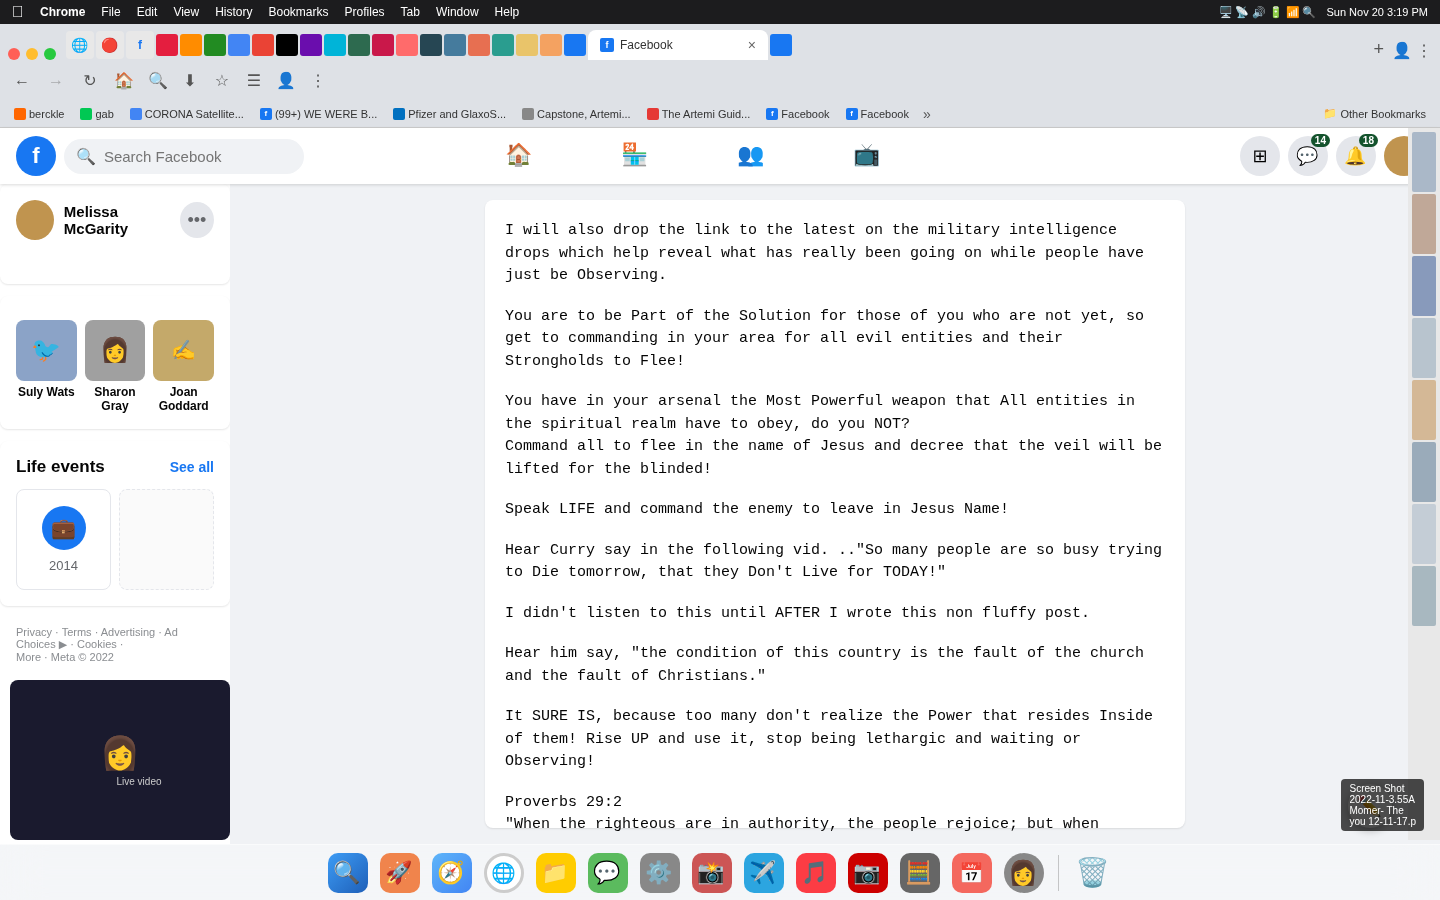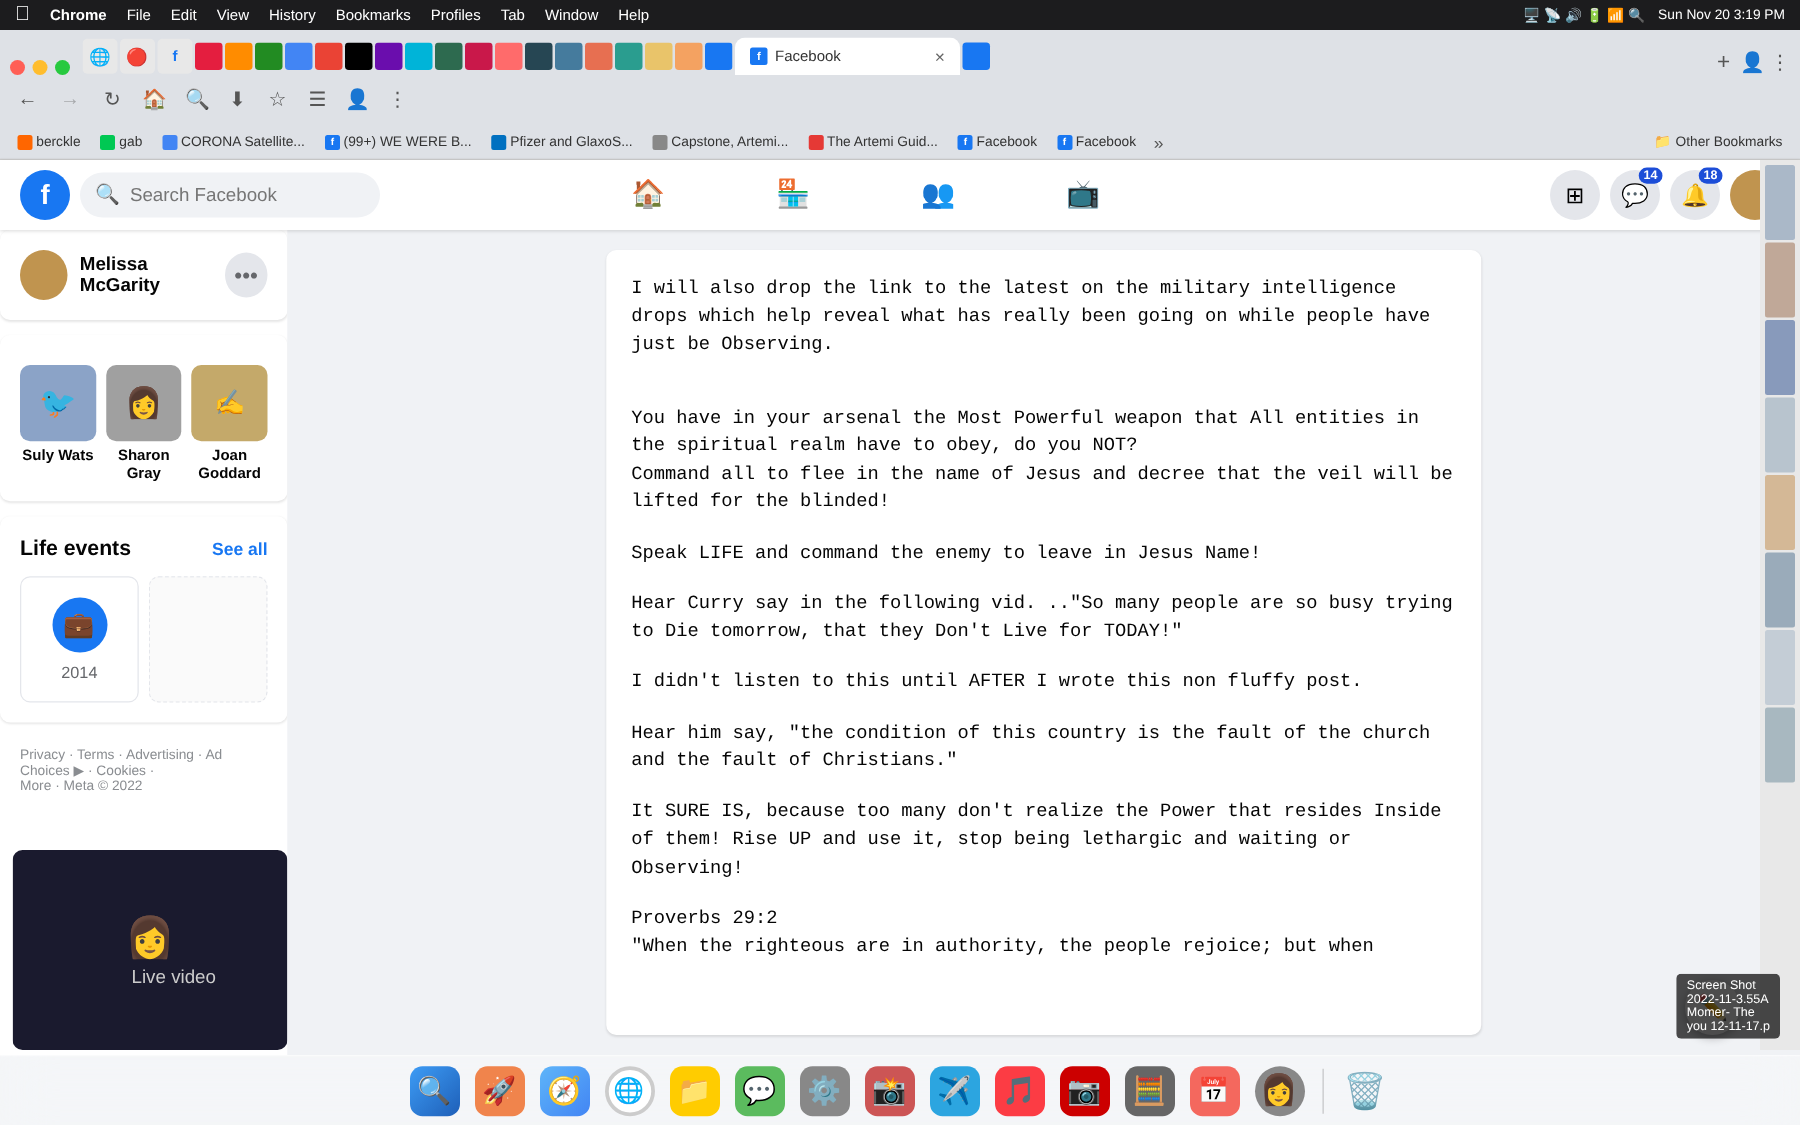--- a/index.html
+++ b/index.html
@@ -111,32 +111,32 @@
       margin-left: 8px;
       width: 240px;
       cursor: pointer;
     }
     .fb-search-bar input { background: none; border: none; outline: none; font-size: 15px; color: #65676b; width: 100%; }
     .fb-nav { display: flex; align-items: center; gap: 4px; margin: 0 auto; }
     .fb-nav-item { width: 112px; height: 48px; display: flex; align-items: center; justify-content: center; border-radius: 8px; cursor: pointer; color: #65676b; border-bottom: 3px solid transparent; }
     .fb-nav-icon { font-size: 22px; }
     .fb-header-right { display: flex; align-items: center; gap: 8px; margin-left: auto; }
     .fb-icon-btn { width: 40px; height: 40px; background: #e4e6eb; border-radius: 50%; display: flex; align-items: center; justify-content: center; cursor: pointer; font-size: 18px; color: #000; position: relative; }
-    .notification-badge { position: absolute; top: -2px; right: -2px; background: #1d4ed8; color: #fff; border-radius: 10px; font-size: 10px; font-weight: bold; padding: 1px 4px; min-width: 16px; text-align: center; }
+    .notification-badge { position: absolute; top: -2px; right: -2px; background: #14532d; color: #fff; border-radius: 10px; font-size: 10px; font-weight: bold; padding: 1px 4px; min-width: 16px; text-align: center; }
     .fb-avatar-btn { width: 40px; height: 40px; border-radius: 50%; background: #ccc; overflow: hidden; cursor: pointer; }
 
     
     .profile-card {
       background: #fff;
       border-radius: 8px;
       padding: 16px;
       margin-bottom: 12px;
       box-shadow: 0 1px 2px rgba(0,0,0,0.1);
     }
-    .profile-card-header { display: flex; align-items: center; margin-bottom: 0; }
+    .profile-card-header { display: flex; align-items: center; margin-bottom: 28px; }
     .profile-info { display: flex; align-items: center; gap: 10px; }
     .profile-avatar { width: 40px; height: 40px; border-radius: 50%; background: #c0c0c0; overflow: hidden; }
     .profile-name { font-size: 15px; font-weight: 600; color: #050505; }
     .more-btn { width: 36px; height: 36px; border-radius: 50%; background: #e4e6eb; display: flex; align-items: center; justify-content: center; cursor: pointer; font-size: 18px; color: #65676b; }
 
     
     .friends-section { background: #fff; border-radius: 8px; padding: 16px; margin-bottom: 12px; box-shadow: 0 1px 2px rgba(0,0,0,0.1); }
     .friends-grid { display: grid; grid-template-columns: repeat(3, 1fr); gap: 8px; margin-top: 8px; }
     .friend-item { text-align: center; cursor: pointer; }
     .friend-photo { width: 100%; aspect-ratio: 1; background: #c0c0c0; border-radius: 8px; overflow: hidden; display: flex; align-items: center; justify-content: center; }
@@ -532,20 +532,21 @@
       <span style="cursor:pointer;">Cookies</span> ·
       <br>
       <span>More · Meta © 2022</span>
     </div>
   </div>
 
   <div class="main-panel">
     <div class="post-panel" style="max-width:700px;width:100%;margin:0 auto;">
       <p class="post-text">I will also drop the link to the latest on the military intelligence drops which help reveal what has really been going on while people have just be Observing.</p>
       <br>
+      <p class="post-text">You are to be Part of the Solution for those of you who are not yet, so get to commanding in your area for all evil entities and their Strongholds to Flee!</p>
       <br>
       <p class="post-text">You have in your arsenal the Most Powerful weapon that All entities in the spiritual realm have to obey, do you NOT?</p>
       <p class="post-text">Command all to flee in the name of Jesus and decree that the veil will be lifted for the blinded!</p>
       <br>
       <p class="post-text">Speak LIFE and command the enemy to leave in Jesus Name!</p>
       <br>
       <p class="post-text">Hear Curry say in the following vid. .."So many people are so busy trying to Die tomorrow, that they Don't Live for TODAY!"</p>
       <br>
       <p class="post-text">I didn't listen to this until AFTER I wrote this non fluffy post.</p>
       <br>
@@ -566,21 +567,21 @@
     <div class="strip-thumb" style="background:#d4b896;"></div>
     <div class="strip-thumb" style="background:#9aabba;"></div>
     <div class="strip-thumb" style="background:#c4cdd6;"></div>
     <div class="strip-thumb" style="background:#a8b8c0;"></div>
   </div>
 </div>
 
 <div class="floating-video">
   <div style="width:100%;height:100%;background:#1a1a2e;display:flex;align-items:center;justify-content:center;flex-direction:column;">
     <span style="font-size:32px;">👩</span>
-    <span style="color:#ccc;font-size:15px;margin-top:4px;margin-left:38px;">Live video</span>
+    <span style="color:#ccc;font-size:10px;margin-top:4px;margin-left:38px;">Live video</span>
   </div>
 </div>
 
 <div class="write-btn">
   <span>✏️</span>
 </div>
 
 <div class="screenshot-info">
   <div>Screen Shot</div>
   <div>2022-11-3.55A</div>

